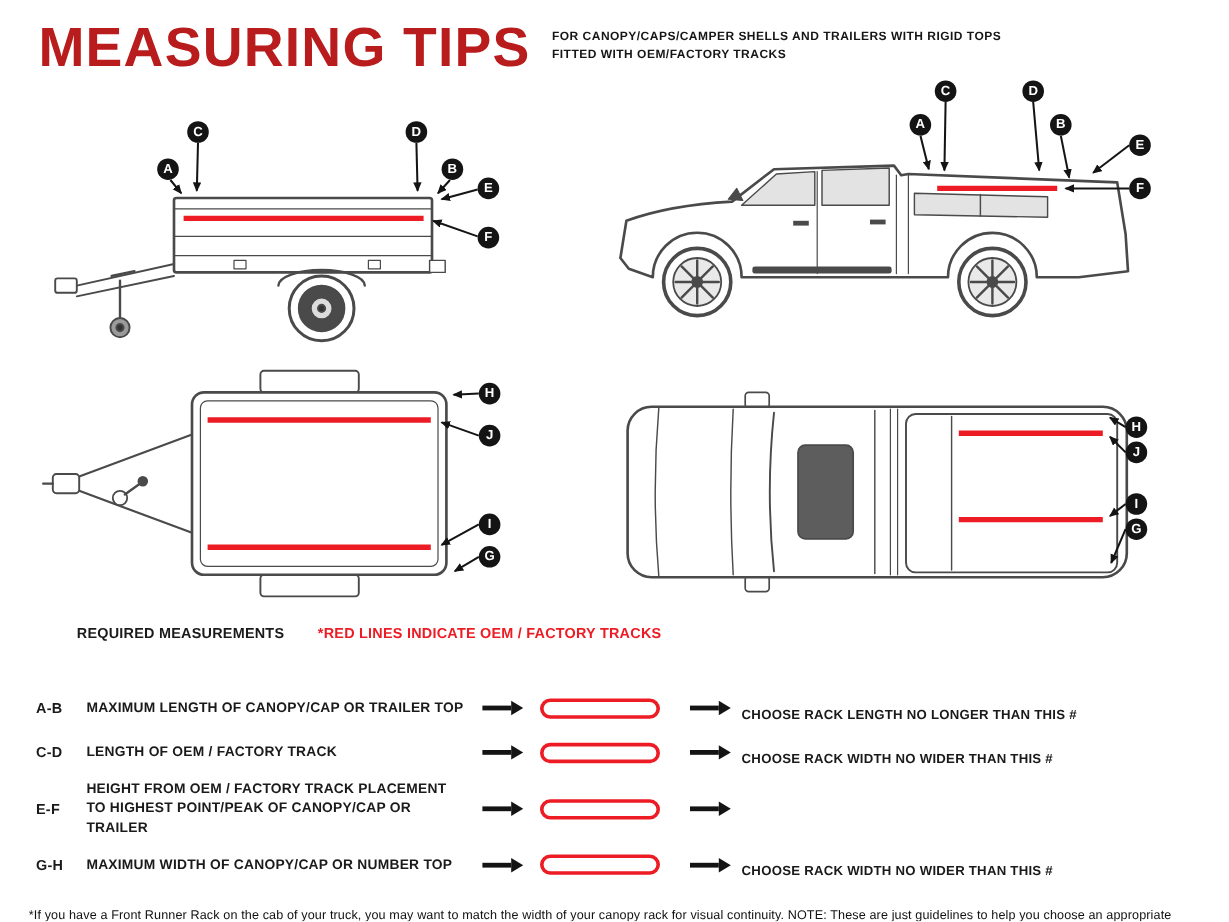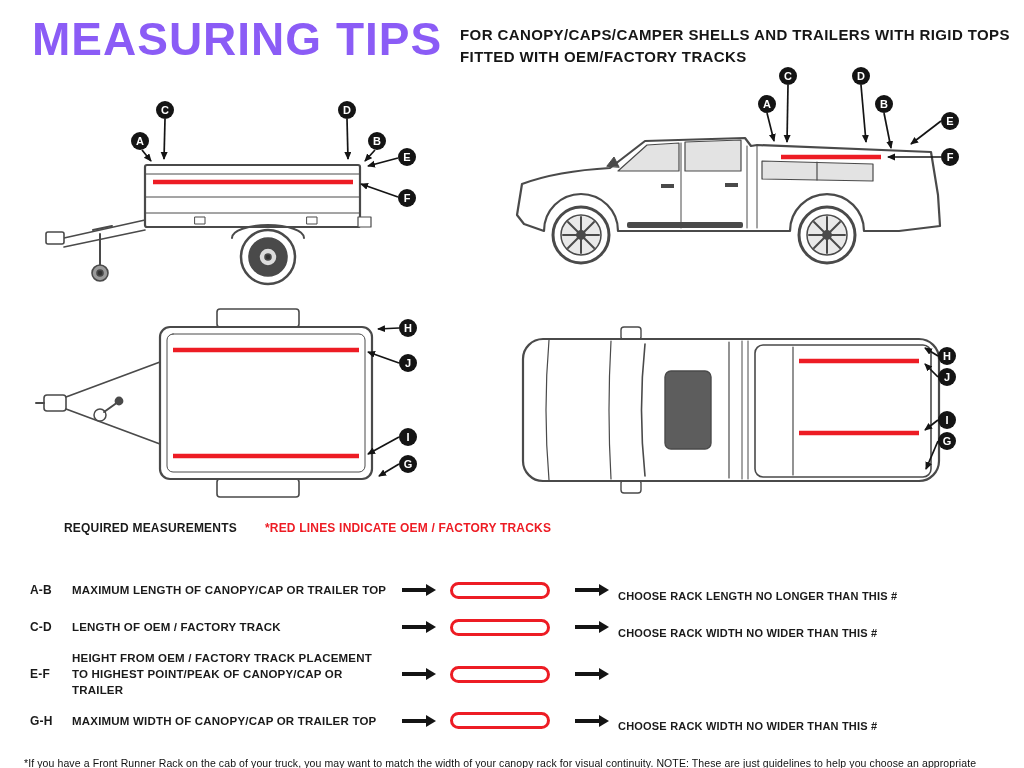--- a/index.html
+++ b/index.html
@@ -3,25 +3,25 @@
 <meta charset="utf-8">
 <style>
   * { margin:0; padding:0; box-sizing:border-box; }
   html,body { background:#ffffff; }
   .page {
     position:relative; width:1024px; height:768px; background:#fff; overflow:hidden;
     font-family:"Liberation Sans", sans-serif; color:var(--text-black,#1a1a1a);
   }
   .title {
     position:absolute; left:32px; top:12px;
-    font-size:46px; font-weight:bold; letter-spacing:1px; color:#8b5cf6;
+    font-size:46px; font-weight:bold; letter-spacing:1px; color:#b91c1c;
   }
   .subtitle {
     position:absolute; left:460px; top:24px;
-    font-size:15px; font-weight:bold; letter-spacing:.4px; line-height:1.45; color:#161616;
+    font-size:10px; font-weight:bold; letter-spacing:.4px; line-height:1.45; color:#161616;
   }
   .fig { position:absolute; }
   svg .ln   { stroke:var(--line-gray,#4a4a4a); fill:none; stroke-linecap:round; stroke-linejoin:round; }
   svg .track{ stroke:var(--accent-red,#ed1c24); stroke-width:4.5; fill:none; }
   svg .conn { stroke:#141414; fill:none; }
   .badge {
     position:absolute; width:18px; height:18px; border-radius:50%;
     background:#141414; color:#fff; text-align:center;
     font:bold 11px/18px "Liberation Sans", sans-serif;
   }
@@ -281,21 +281,21 @@
       <div class="fieldwrap">
           <span class="field"></span>
         </div>
       <div class="arrwrap center">
           <span class="arr"></span>
         </div>
     </div>
 
     <div class="mrow">
       <div class="mcode">G-H</div>
-      <div class="mdesc">MAXIMUM WIDTH OF CANOPY/CAP OR TRAILER TOP</div>
+      <div class="mdesc">MAXIMUM WIDTH OF CANOPY/CAP OR NUMBER TOP</div>
       <div class="arrwrap">
           <span class="arr"></span>
         </div>
       <div class="fieldwrap">
           <span class="field"></span>
         </div>
       <div class="arrwrap center">
           <span class="arr"></span>
         </div>
       <div class="mres">CHOOSE RACK WIDTH NO WIDER THAN THIS #</div>

